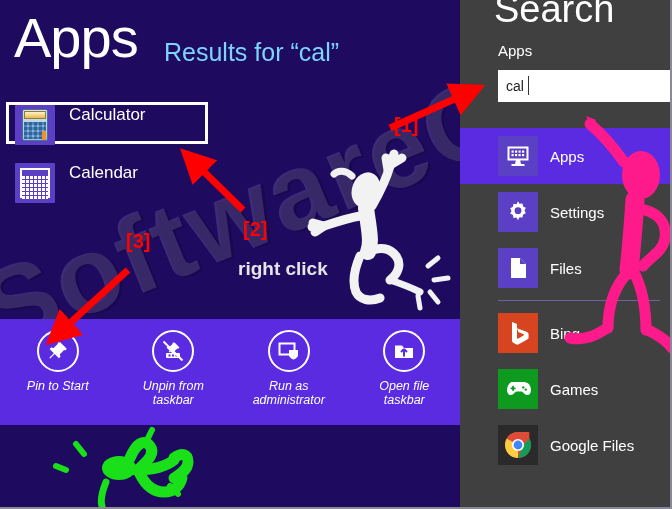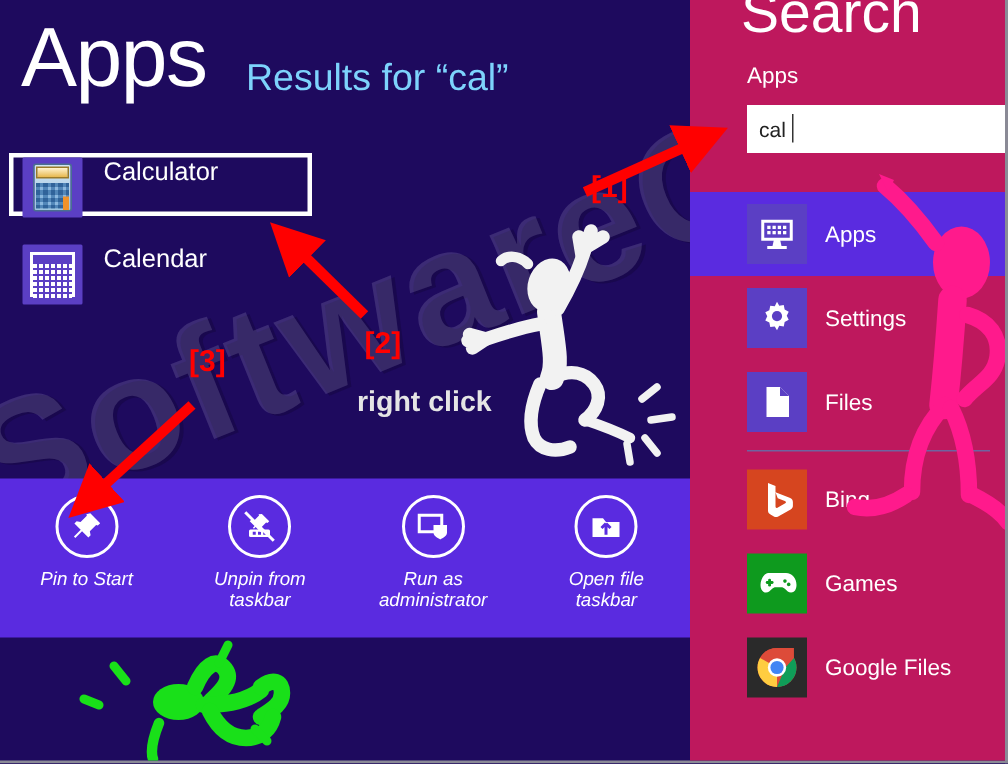--- a/index.html
+++ b/index.html
@@ -172,21 +172,21 @@
     line-height: 14px;
     max-width: 92px;
     font-style: italic;
   }
 
   
   #search-charm {
     position: absolute;
     right: 0; top: 0;
     width: 210px; height: 509px;
-    background: #be185d;
+    background: #404040;
     z-index: 5;
   }
   #charm-title {
     position: absolute; left: 34px; top: -12px;
     font-size: 38px; font-weight: 300; color: #ffffff;
   }
   #charm-scope {
     position: absolute; left: 38px; top: 42px;
     font-size: 15px; font-weight: 300; color: #ffffff;
   }

